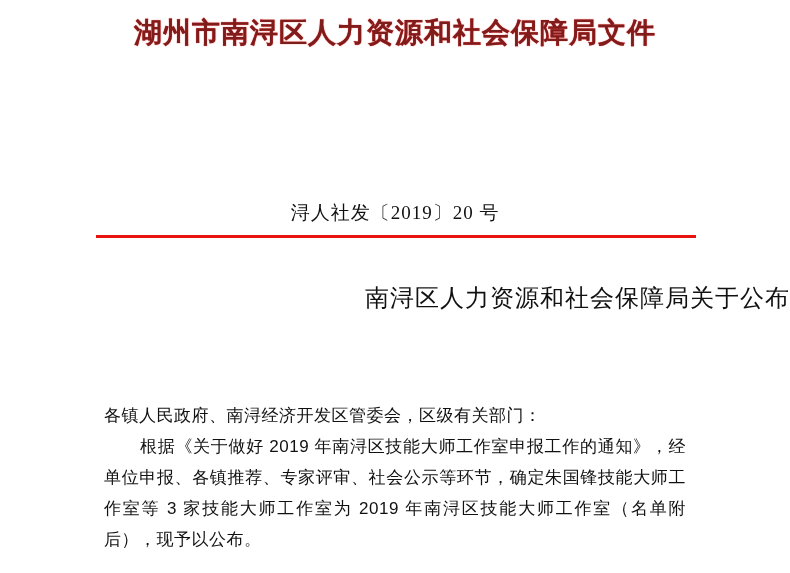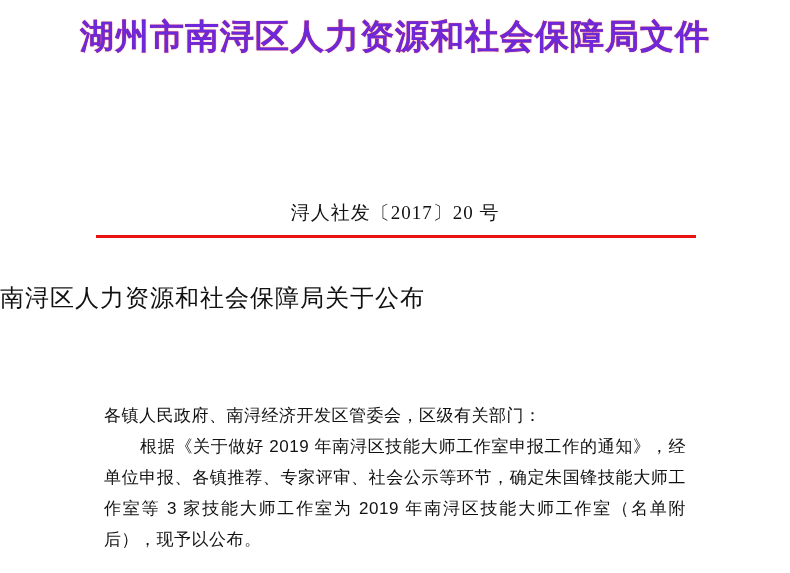--- a/index.html
+++ b/index.html
@@ -18,24 +18,24 @@
     width: 790px;
     height: 573px;
     background: #ffffff;
   }
   .masthead {
     position: absolute;
     top: 14px;
     left: 0;
     width: 790px;
     text-align: center;
-    color: #6d28d9;
+    color: #7f1d1d;
     font-family: "Liberation Serif", serif;
     font-weight: bold;
-    font-size: 34px;
+    font-size: 28px;
     letter-spacing: 1px;
     white-space: nowrap;
     text-shadow: 0 0 1px #e8120e;
   }
   .doc-number {
     position: absolute;
     top: 200px;
     left: 0;
     width: 790px;
     text-align: center;
@@ -50,21 +50,21 @@
     left: 96px;
     width: 600px;
     height: 3px;
     background: #e8120e;
   }
   .title-block {
     position: absolute;
     top: 276px;
     left: 0;
     width: 790px;
-    text-align: left;
+    text-align: right;
   }
   .title-line {
     font-family: "Liberation Sans", sans-serif;
     font-size: 24px;
     color: #111111;
     line-height: 44px;
     letter-spacing: 1px;
     white-space: nowrap;
   }
   .body-block {
@@ -86,21 +86,21 @@
     text-indent: 36px;
   }
 </style>
 </head>
 <body>
 
 <div class="page">
 
   <div class="masthead">湖州市南浔区人力资源和社会保障局文件</div>
 
-  <div class="doc-number">浔人社发〔2017〕20 号</div>
+  <div class="doc-number">浔人社发〔2019〕20 号</div>
 
   <div class="red-rule"></div>
 
   <div class="title-block">
     <div class="title-line">南浔区人力资源和社会保障局关于公布</div>
   </div>
 
   <div class="body-block">
     <div class="para">各镇人民政府、南浔经济开发区管委会，区级有关部门：</div>
     <div class="para indent">根据《关于做好 2019 年南浔区技能大师工作室申报工作的通知》，经单位申报、各镇推荐、专家评审、社会公示等环节，确定朱国锋技能大师工作室等 3 家技能大师工作室为 2019 年南浔区技能大师工作室（名单附后），现予以公布。</div>

